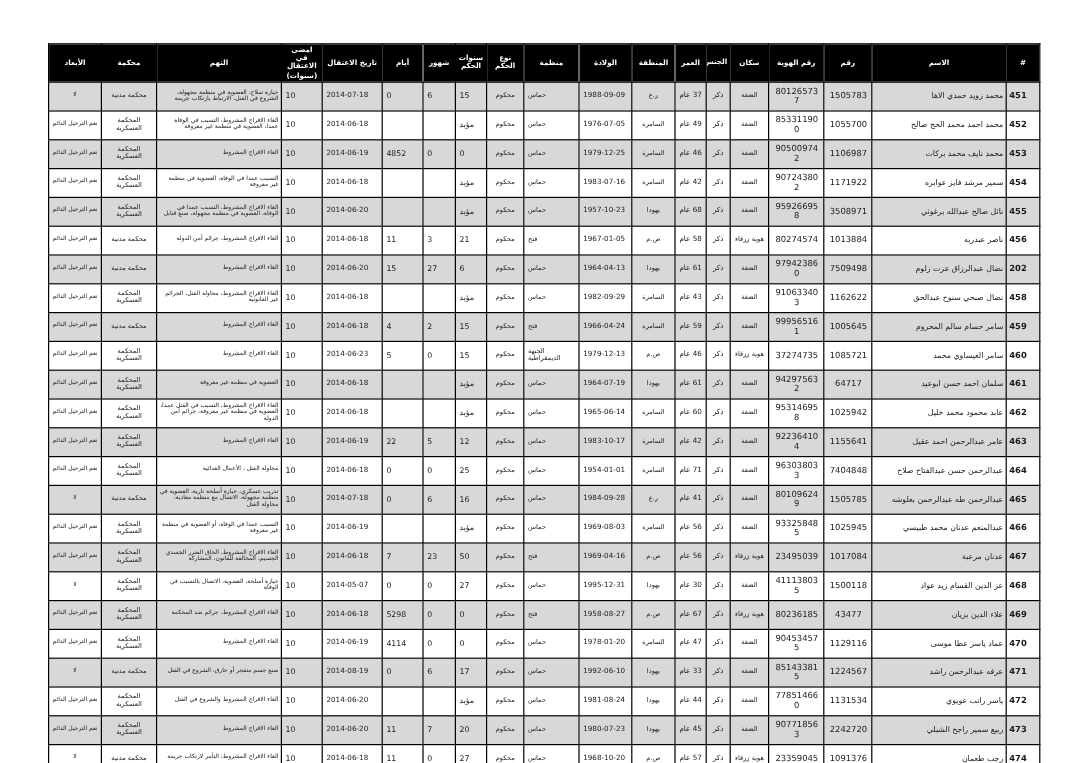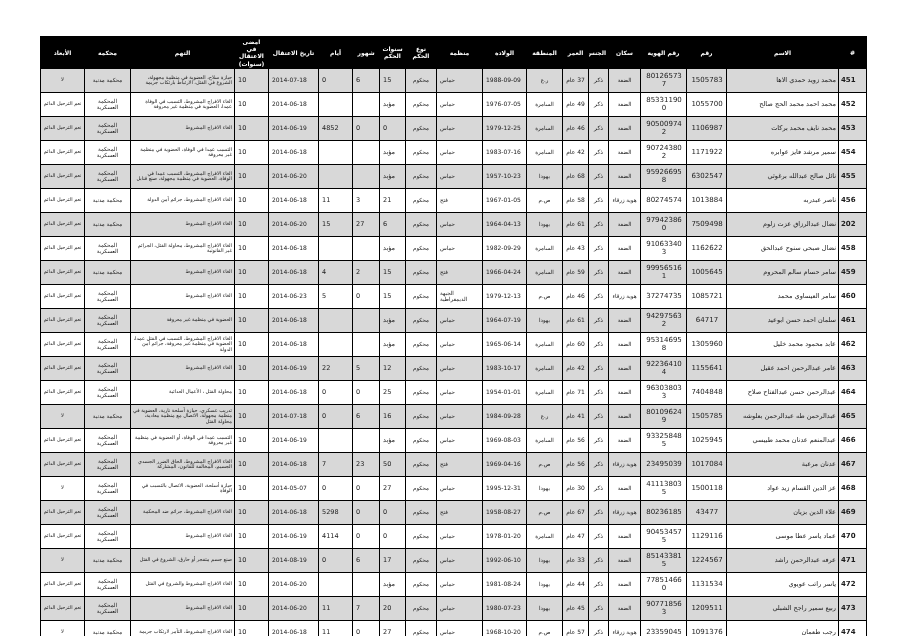--- a/index.html
+++ b/index.html
@@ -167,21 +167,21 @@
           <td class="c-days"></td>
           <td class="c-arrest_date">2014-06-18</td>
           <td class="c-served_years">10</td>
           <td class="c-charges">التسبب عمدا في الوفاة، العضوية في منظمة غير معروفة</td>
           <td class="c-court">المحكمة العسكرية</td>
           <td class="c-deportation">نعم الترحيل الدائم</td>
         </tr>
         <tr class="alt">
           <td class="c-num">455</td>
           <td class="c-name">نائل صالح عبدالله برغوثي</td>
-          <td class="c-raqm">6302547</td>
+          <td class="c-raqm">3508971</td>
           <td class="c-id_number">959266958</td>
           <td class="c-residence">الضفة</td>
           <td class="c-gender">ذكر</td>
           <td class="c-age">68 عام</td>
           <td class="c-region">يهودا</td>
           <td class="c-birth">1957-10-23</td>
           <td class="c-organization">حماس</td>
           <td class="c-verdict_type">محكوم</td>
           <td class="c-sentence_years">مؤبد</td>
           <td class="c-months"></td>
@@ -314,21 +314,21 @@
           <td class="c-days"></td>
           <td class="c-arrest_date">2014-06-18</td>
           <td class="c-served_years">10</td>
           <td class="c-charges">العضوية في منظمة غير معروفة</td>
           <td class="c-court">المحكمة العسكرية</td>
           <td class="c-deportation">نعم الترحيل الدائم</td>
         </tr>
         <tr>
           <td class="c-num">462</td>
           <td class="c-name">عابد محمود محمد خليل</td>
-          <td class="c-raqm">1305960</td>
+          <td class="c-raqm">1025942</td>
           <td class="c-id_number">953146958</td>
           <td class="c-residence">الضفة</td>
           <td class="c-gender">ذكر</td>
           <td class="c-age">60 عام</td>
           <td class="c-region">السامرة</td>
           <td class="c-birth">1965-06-14</td>
           <td class="c-organization">حماس</td>
           <td class="c-verdict_type">محكوم</td>
           <td class="c-sentence_years">مؤبد</td>
           <td class="c-months"></td>
@@ -545,21 +545,21 @@
           <td class="c-days"></td>
           <td class="c-arrest_date">2014-06-20</td>
           <td class="c-served_years">10</td>
           <td class="c-charges">الغاء الافراج المشروط والشروع في القتل</td>
           <td class="c-court">المحكمة العسكرية</td>
           <td class="c-deportation">نعم الترحيل الدائم</td>
         </tr>
         <tr class="alt">
           <td class="c-num">473</td>
           <td class="c-name">ربيع سمير راجح الشبلي</td>
-          <td class="c-raqm">1209511</td>
+          <td class="c-raqm">2242720</td>
           <td class="c-id_number">907718563</td>
           <td class="c-residence">الضفة</td>
           <td class="c-gender">ذكر</td>
           <td class="c-age">45 عام</td>
           <td class="c-region">يهودا</td>
           <td class="c-birth">1980-07-23</td>
           <td class="c-organization">حماس</td>
           <td class="c-verdict_type">محكوم</td>
           <td class="c-sentence_years">20</td>
           <td class="c-months">7</td>

